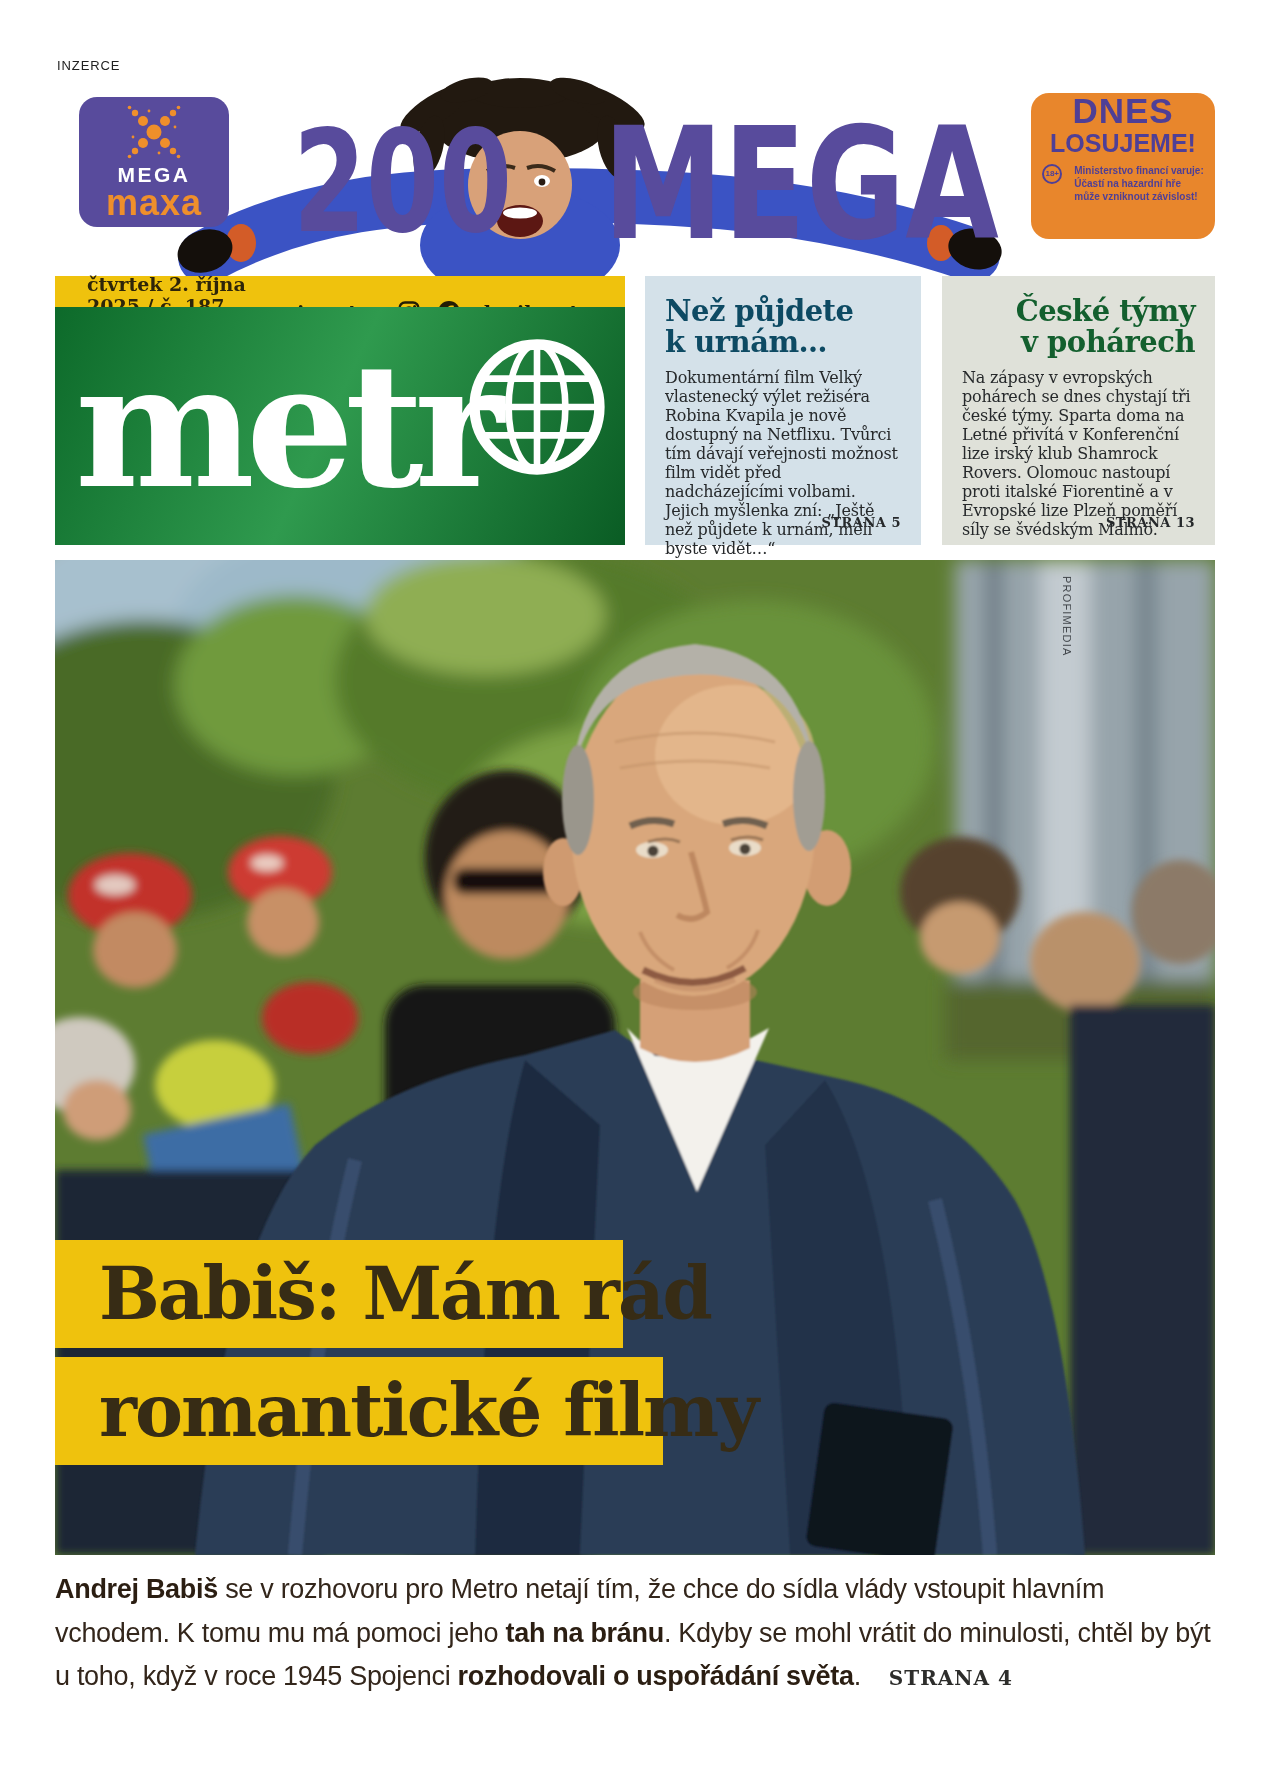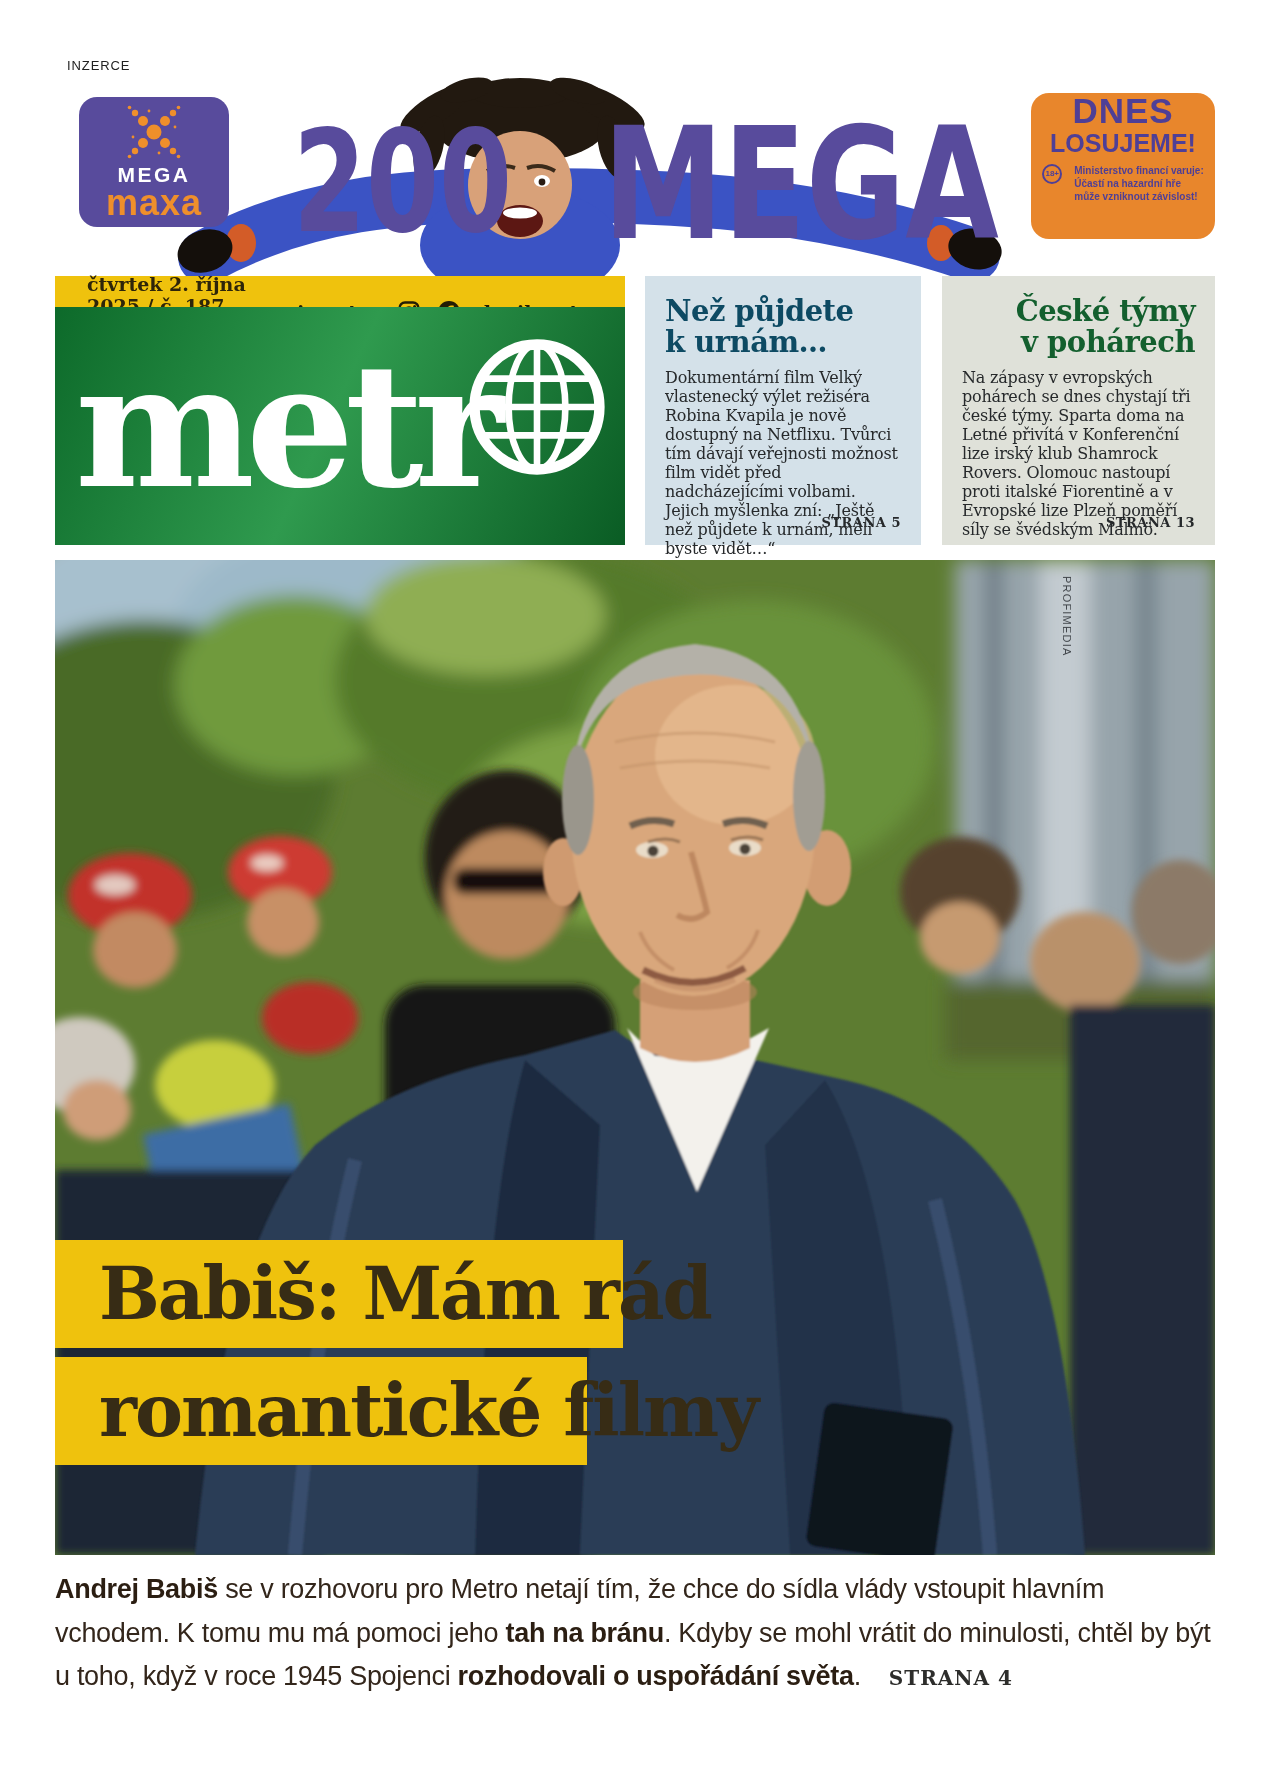--- a/index.html
+++ b/index.html
@@ -1,19 +1,19 @@
 <!DOCTYPE html>
 <html><head>
 <meta charset="utf-8">
 <style>
   html,body{margin:0;padding:0;}
   body{width:1270px;height:1774px;background:#fff;position:relative;font-family:"DejaVu Serif",serif;}
   .page{position:absolute;inset:0;overflow:hidden;}
 
-  .inzerce{position:absolute;left:67px;top:58px;font:500 13px "Liberation Sans",sans-serif;letter-spacing:.9px;color:#222;}
+  .inzerce{position:absolute;left:57px;top:58px;font:500 13px "Liberation Sans",sans-serif;letter-spacing:.9px;color:#222;}
 
   
   .ad{position:absolute;left:55px;top:85px;width:1160px;height:180px;}
   .woman{position:absolute;left:0;top:0;width:1160px;height:180px;overflow:visible;}
   .tile{position:absolute;left:24px;top:12px;width:150px;height:130px;background:#584b9c;border-radius:18px;display:flex;flex-direction:column;align-items:center;justify-content:center;z-index:2;}
   .tile svg{margin-bottom:3px;}
   .tile-mega{font:800 21px "Liberation Sans",sans-serif;color:#fff;letter-spacing:2.5px;}
   .tile-maxa{font:800 36px/1 "Liberation Sans",sans-serif;color:#ef8f2b;margin-top:-2px;letter-spacing:1px;}
   .ad-num{position:absolute;left:238px;top:28px;font:800 140px/1 "DejaVu Sans",sans-serif;color:#584b9c;transform:scaleX(.75);transform-origin:left top;}
   .ad-word{position:absolute;left:548px;top:22px;font:800 155px/1 "DejaVu Sans",sans-serif;color:#584b9c;transform:scaleX(.78);transform-origin:left top;z-index:1;}
@@ -43,21 +43,21 @@
   .t1 .t-title{color:#0d4a63;}
   .t2 .t-title{color:#135f2e;text-align:right;}
   .t-body{margin-top:9px;font:400 16px/1.19 "DejaVu Serif",serif;color:#26292b;letter-spacing:-.2px;}
   .t-page{position:absolute;right:20px;bottom:15px;font:bold 13px "DejaVu Serif",serif;color:#26292b;letter-spacing:.5px;}
 
   
   .hero{position:absolute;left:55px;top:560px;width:1160px;height:995px;overflow:hidden;background:#5d7c31;}
   .hero > svg.scene{position:absolute;inset:0;width:100%;height:100%;display:block;}
   .hbar{position:absolute;left:0;background:#efc20d;color:#372c15;font:600 72px/108px "DejaVu Serif",serif;padding-left:44px;letter-spacing:-2px;white-space:nowrap;box-sizing:border-box;}
   .hbar1{top:680px;width:568px;height:108px;}
-  .hbar2{top:797px;width:532px;height:108px;}
+  .hbar2{top:797px;width:608px;height:108px;}
 
   
   .lead{position:absolute;left:55px;top:1568px;width:1163px;margin:0;font:400 27px/1.62 "Liberation Sans",sans-serif;color:#33261b;letter-spacing:-.3px;}
   .lead b{font-weight:bold;color:#2b1e12;}
   .pref{font:bold 20px "DejaVu Serif",serif;letter-spacing:1px;margin-left:28px;color:#2d2d2b;text-align:right;}
 </style>
 </head>
 <body>
 
 <div class="page">

